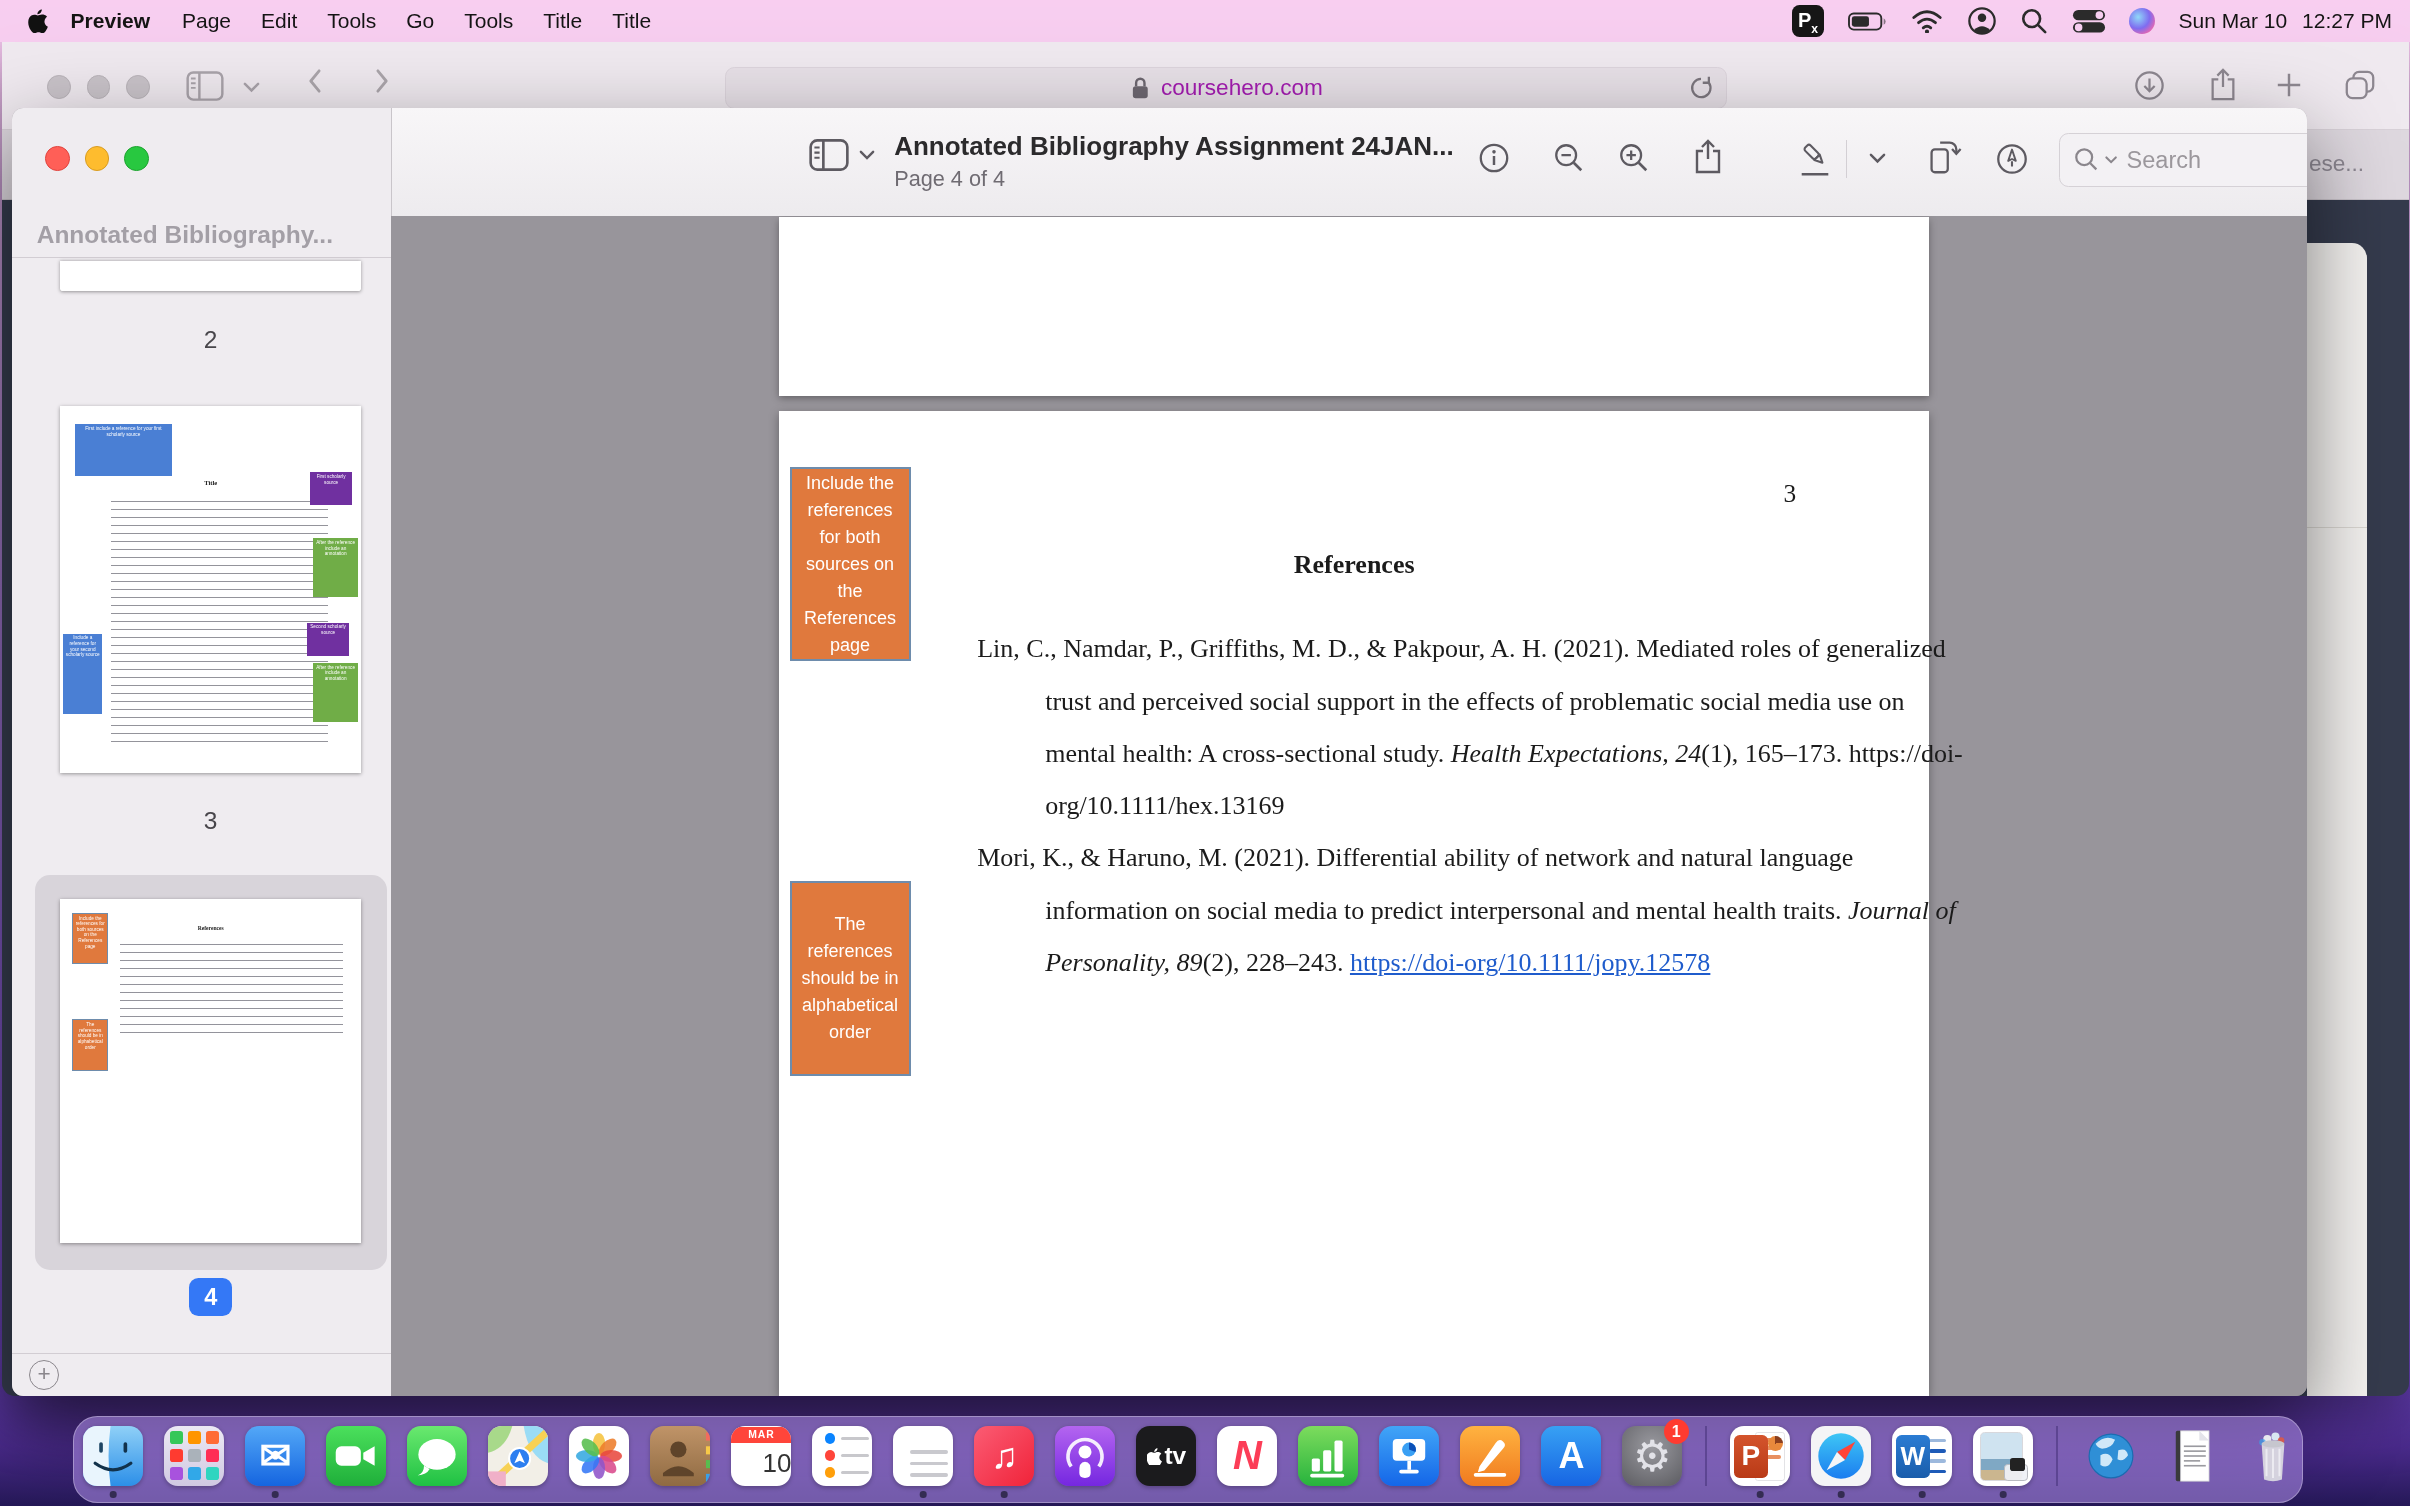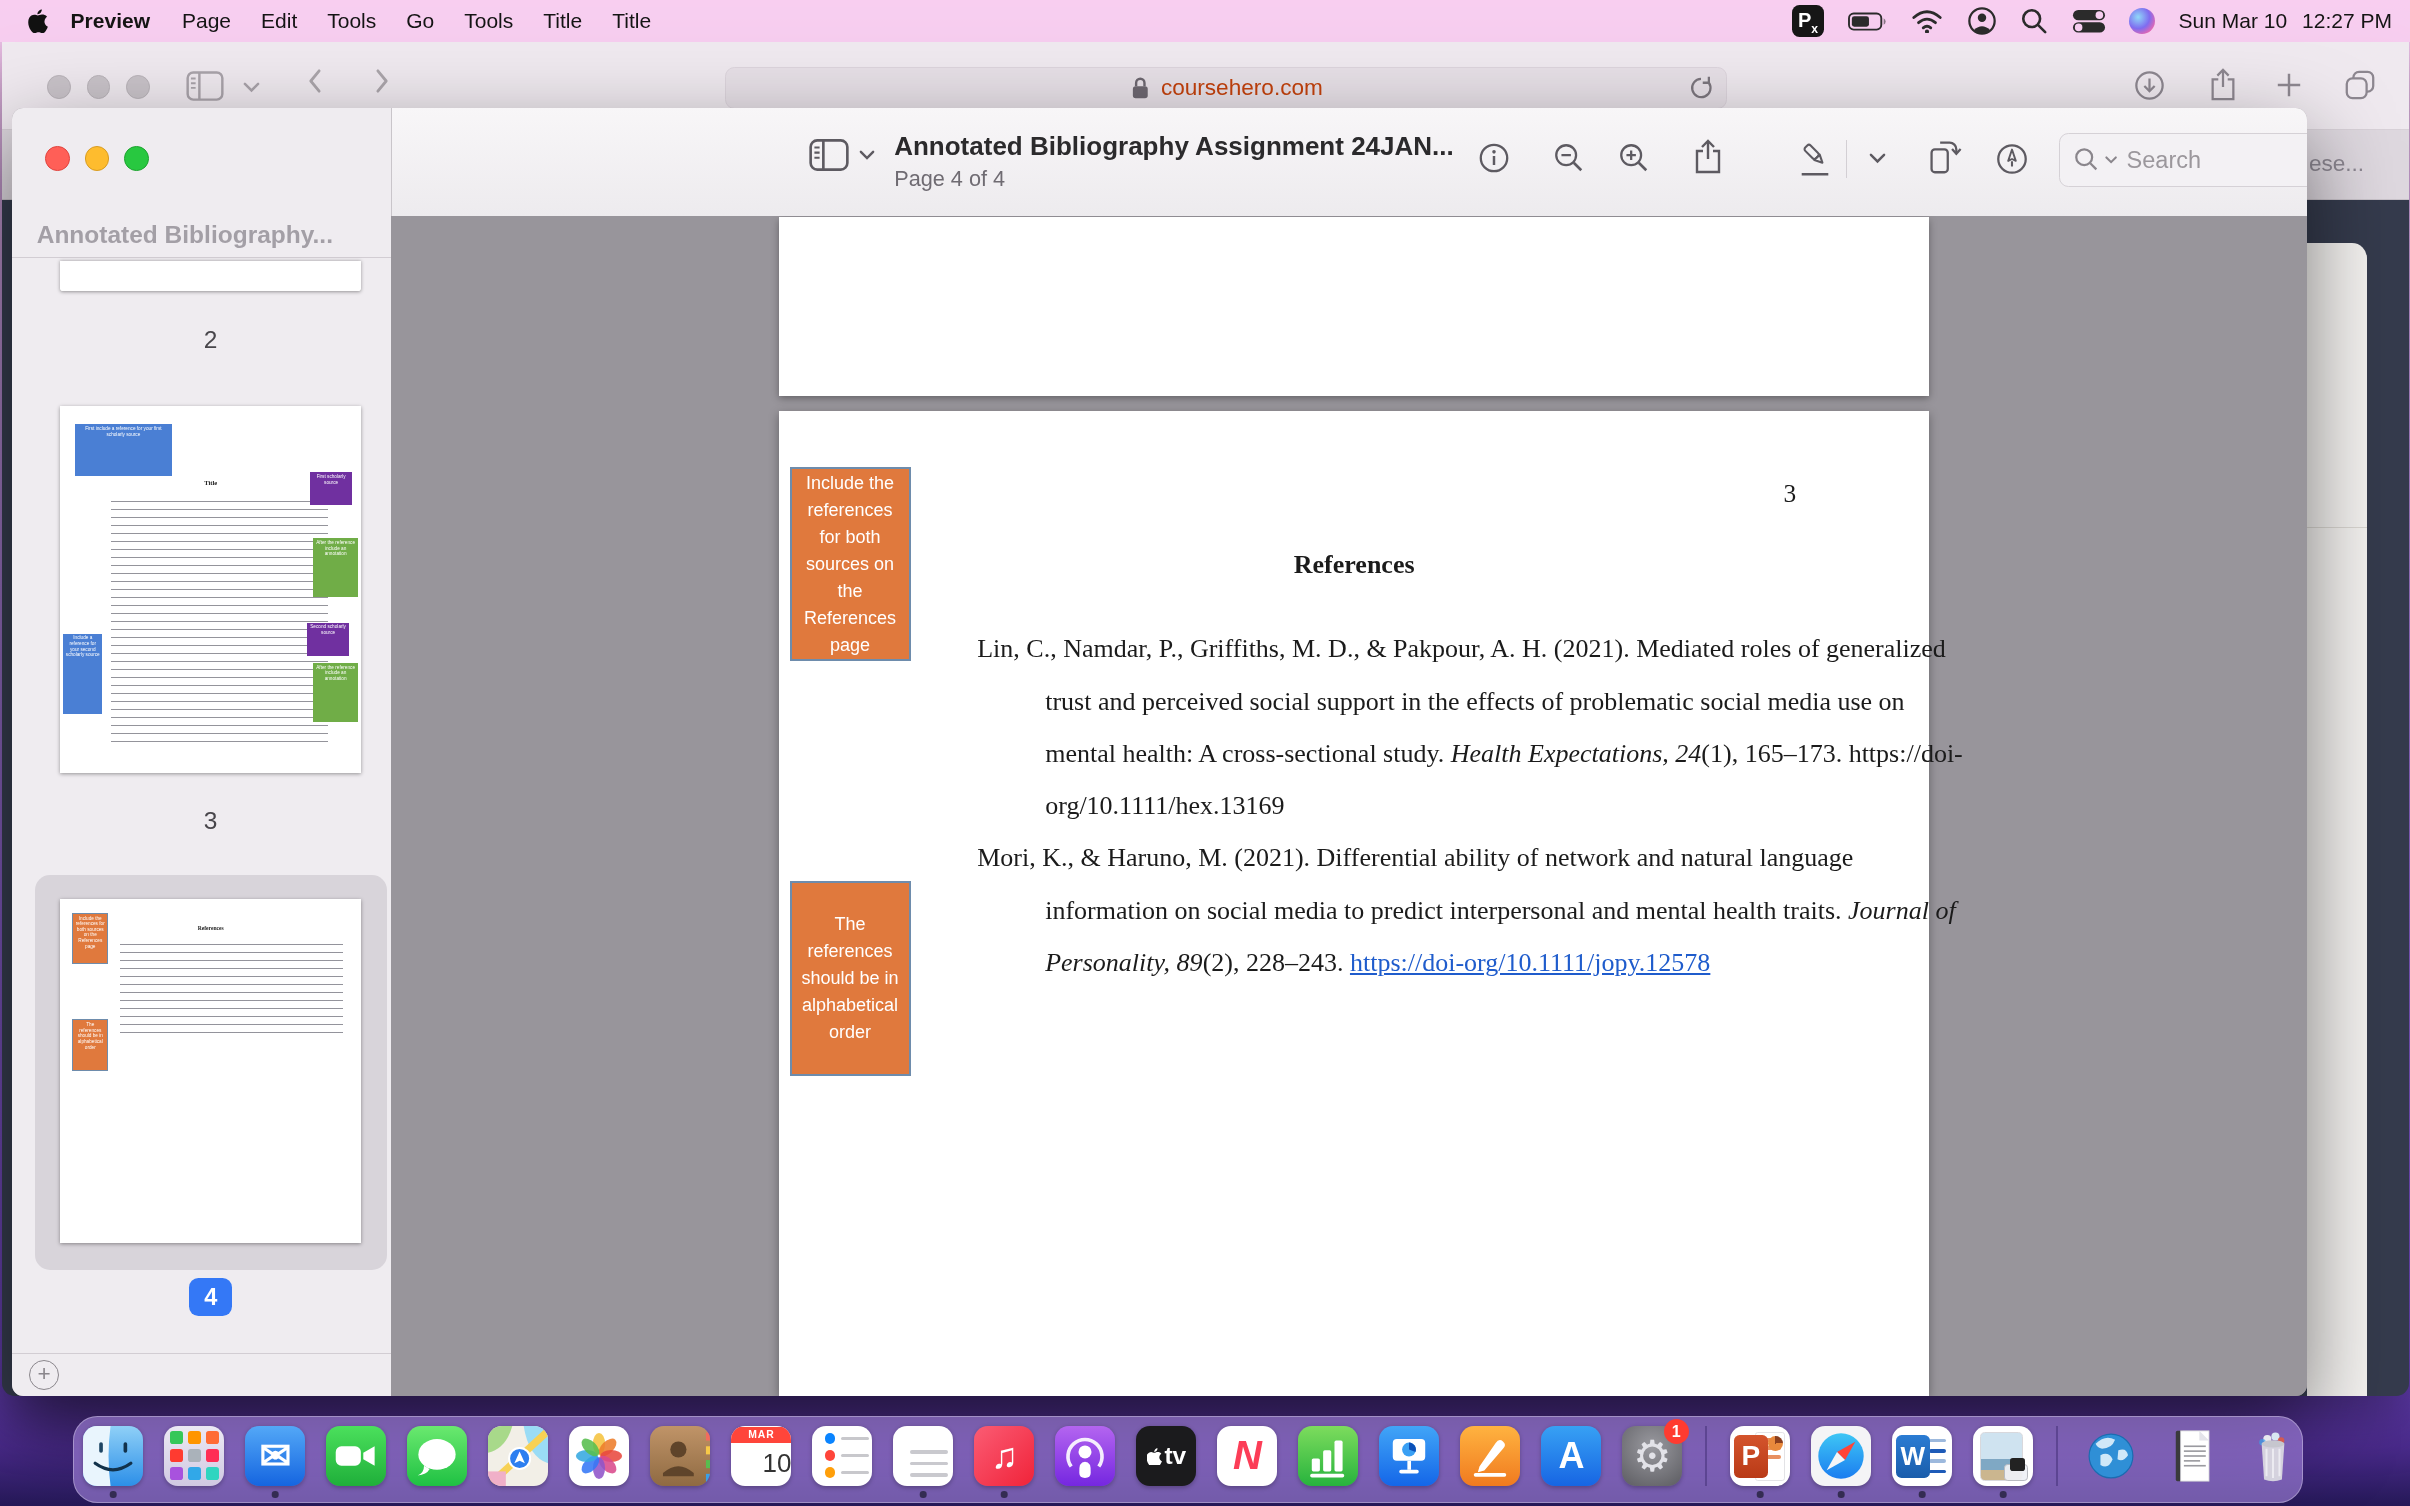--- a/index.html
+++ b/index.html
@@ -23,21 +23,21 @@
 
   
   .safari{position:absolute;left:1.9px;top:42px;width:2407px;height:1354px;border-radius:0 0 13px 13px;
     overflow:hidden;background:#353b4d;box-shadow:0 19px 56px rgba(0,0,0,0.4);}
   .saf-toolbar{position:absolute;top:0;left:0;right:0;height:87px;background:#efe9ef;border-bottom:0.9px solid #d8d1d8;}
   .saf-tabbar{position:absolute;top:88px;left:0;right:0;height:69px;background:#ded8df;border-bottom:0.9px solid #c8c2c9;}
   .saf-tab-fragment{position:absolute;left:2307px;top:21px;color:#8c8791;font-size:22.6px;}
   .saf-light{width:21.7px;height:21.7px;border-radius:50%;background:#c9c3c9;border:0.9px solid #b9b3b9;}
   .urlbar{position:absolute;left:723px;top:24.5px;width:1000px;height:40px;border-radius:9.4px;
     background:#e7e0e7;border:0.9px solid #ddd5dd;display:flex;align-items:center;justify-content:center;gap:9.4px;
-    color:#c2410c;font-size:22.6px;}
+    color:#a21caf;font-size:22.6px;}
   .url-reload{position:absolute;right:11.3px;top:6.6px;}
   .saf-panel{position:absolute;left:2305px;top:201px;bottom:0;width:60px;background:#f5f3f1;border-top-right-radius:15px;}
   .saf-panel-line{position:absolute;left:0;right:0;top:284px;height:0.9px;background:#dbd8d3;}
 
   
   .pwin{position:absolute;left:12.2px;top:108px;width:2295px;height:1288px;border-radius:11.3px;overflow:hidden;
     background:#98959b;box-shadow:0 32px 85px rgba(0,0,0,0.5);z-index:10;}
   .pv-toolbar{position:absolute;left:379px;top:0;right:0;height:108px;
     background:linear-gradient(#f8f6f8,#edebee);border-bottom:0.9px solid #c8c4c9;}
   .pv-sidebar{position:absolute;left:0;top:0;width:379px;bottom:0;background:#efecf0;border-right:0.9px solid #c9c5ca;}

